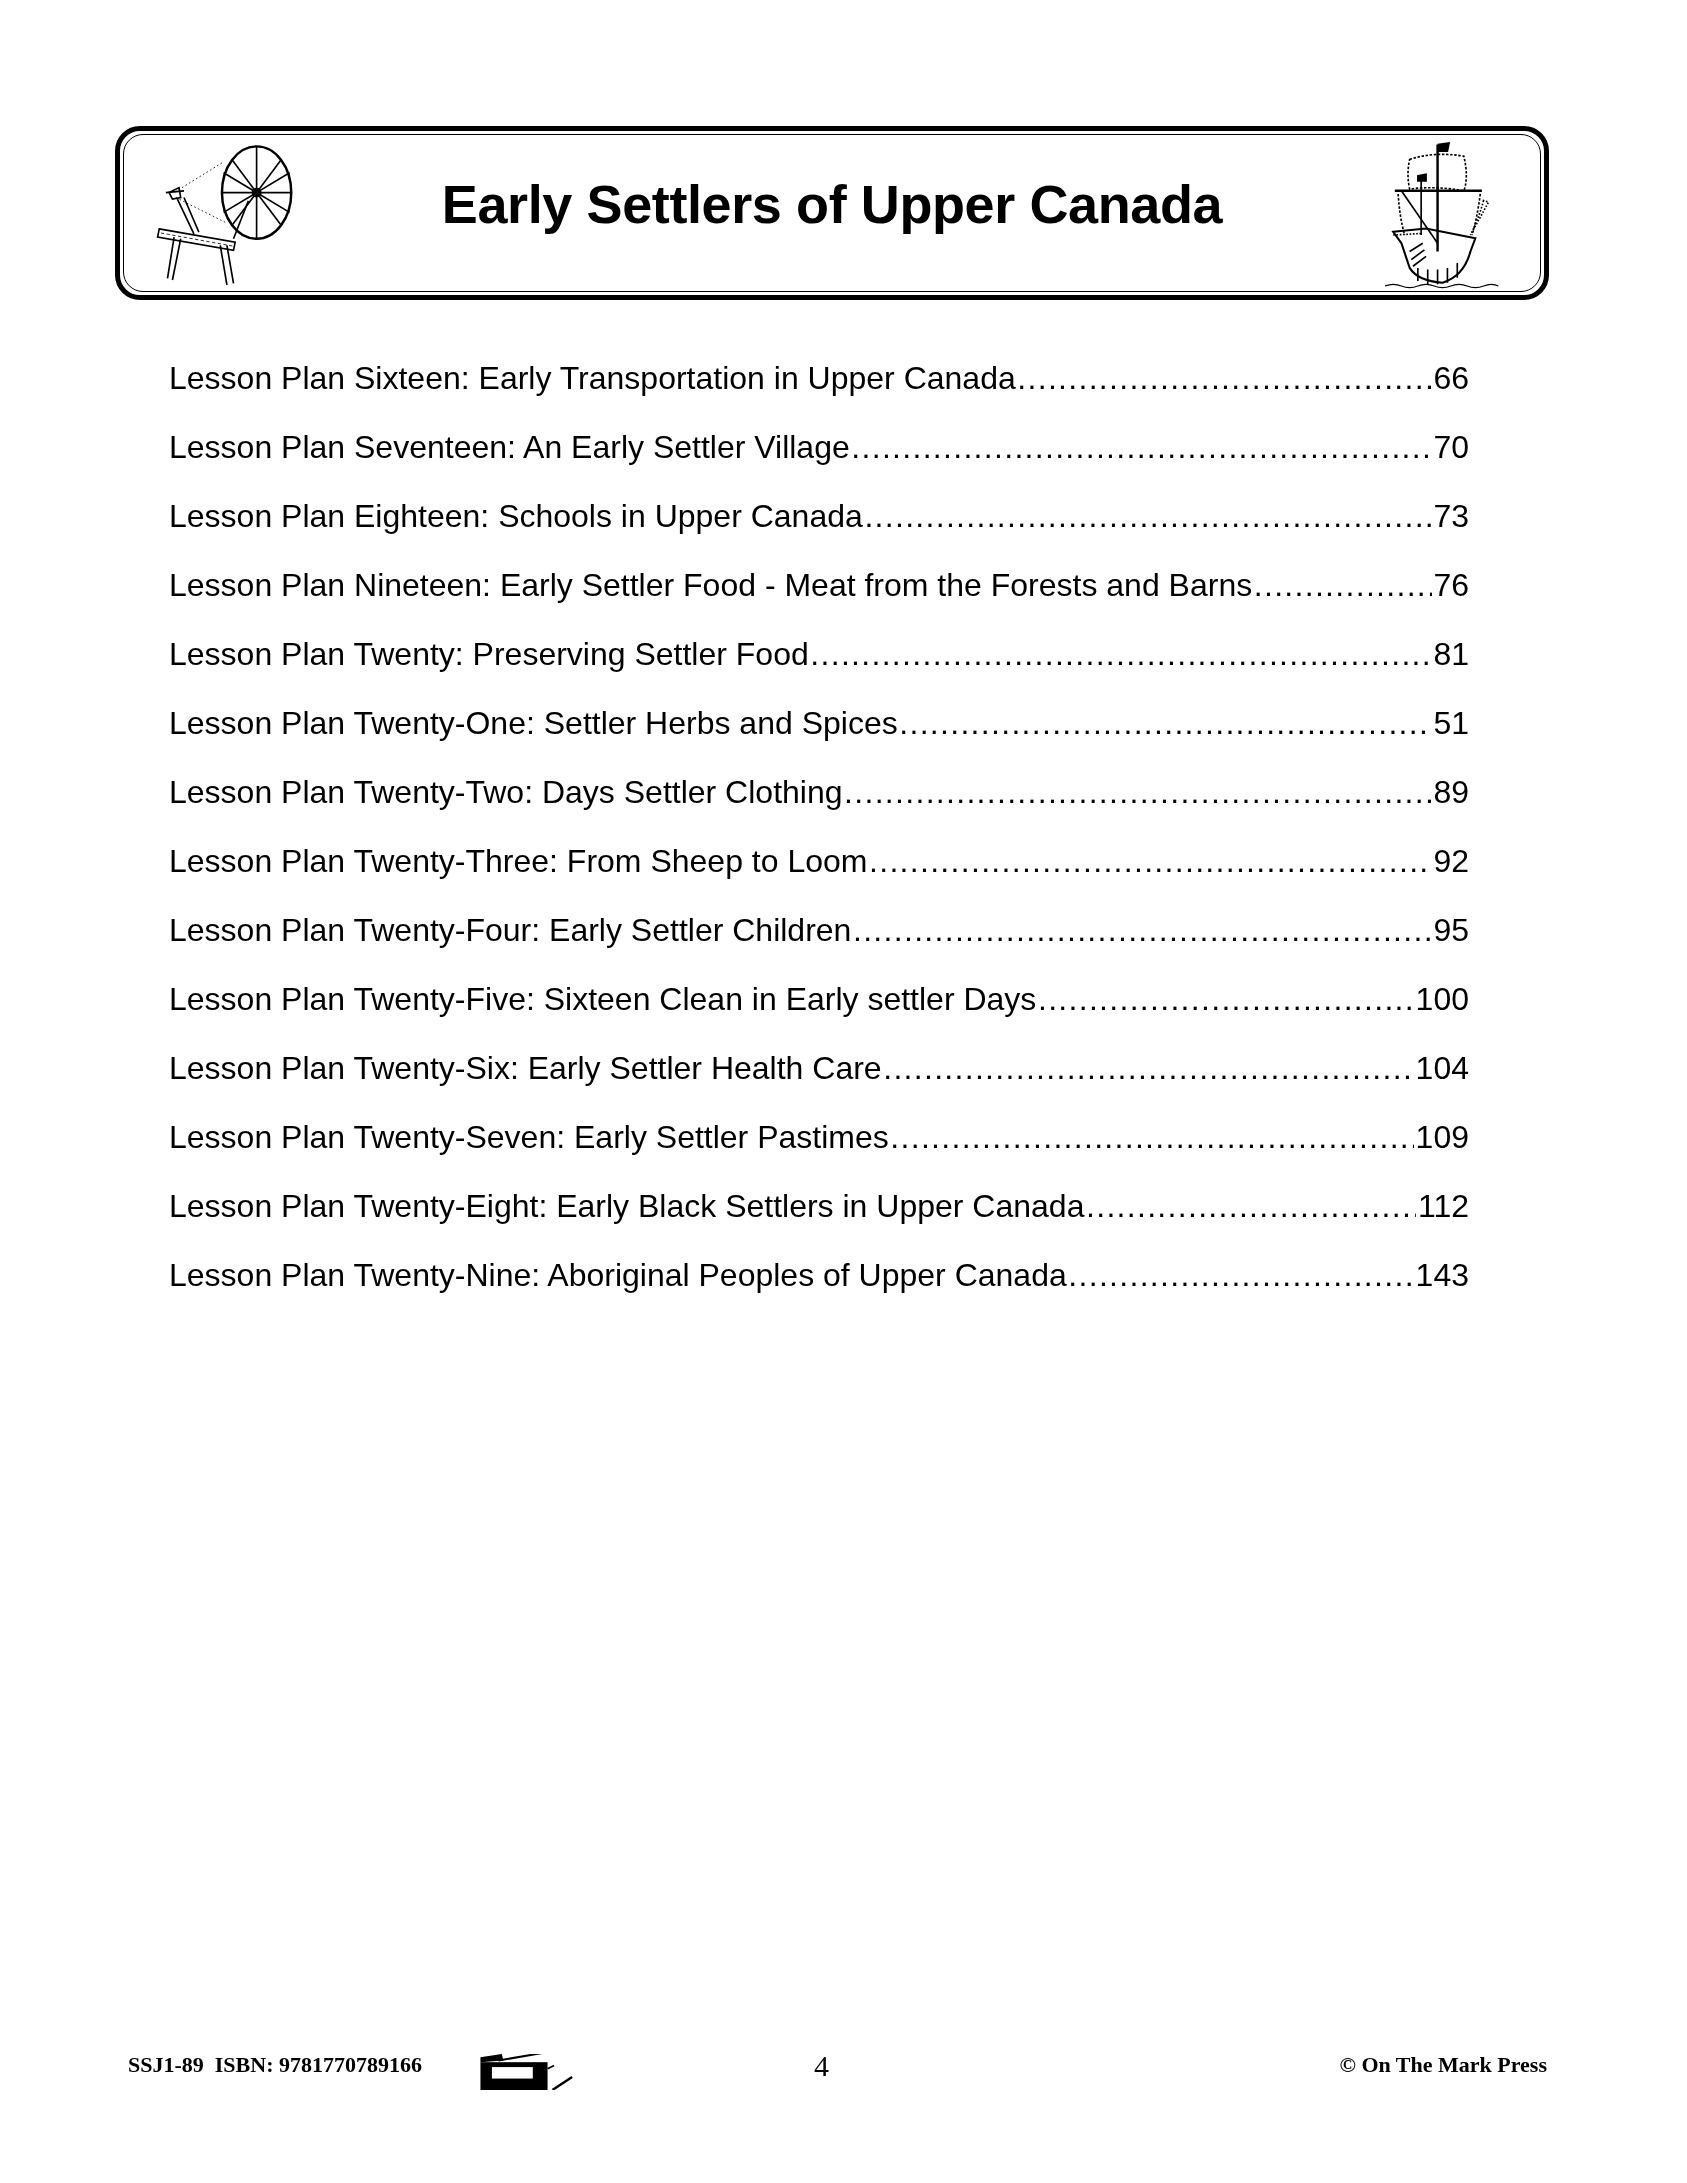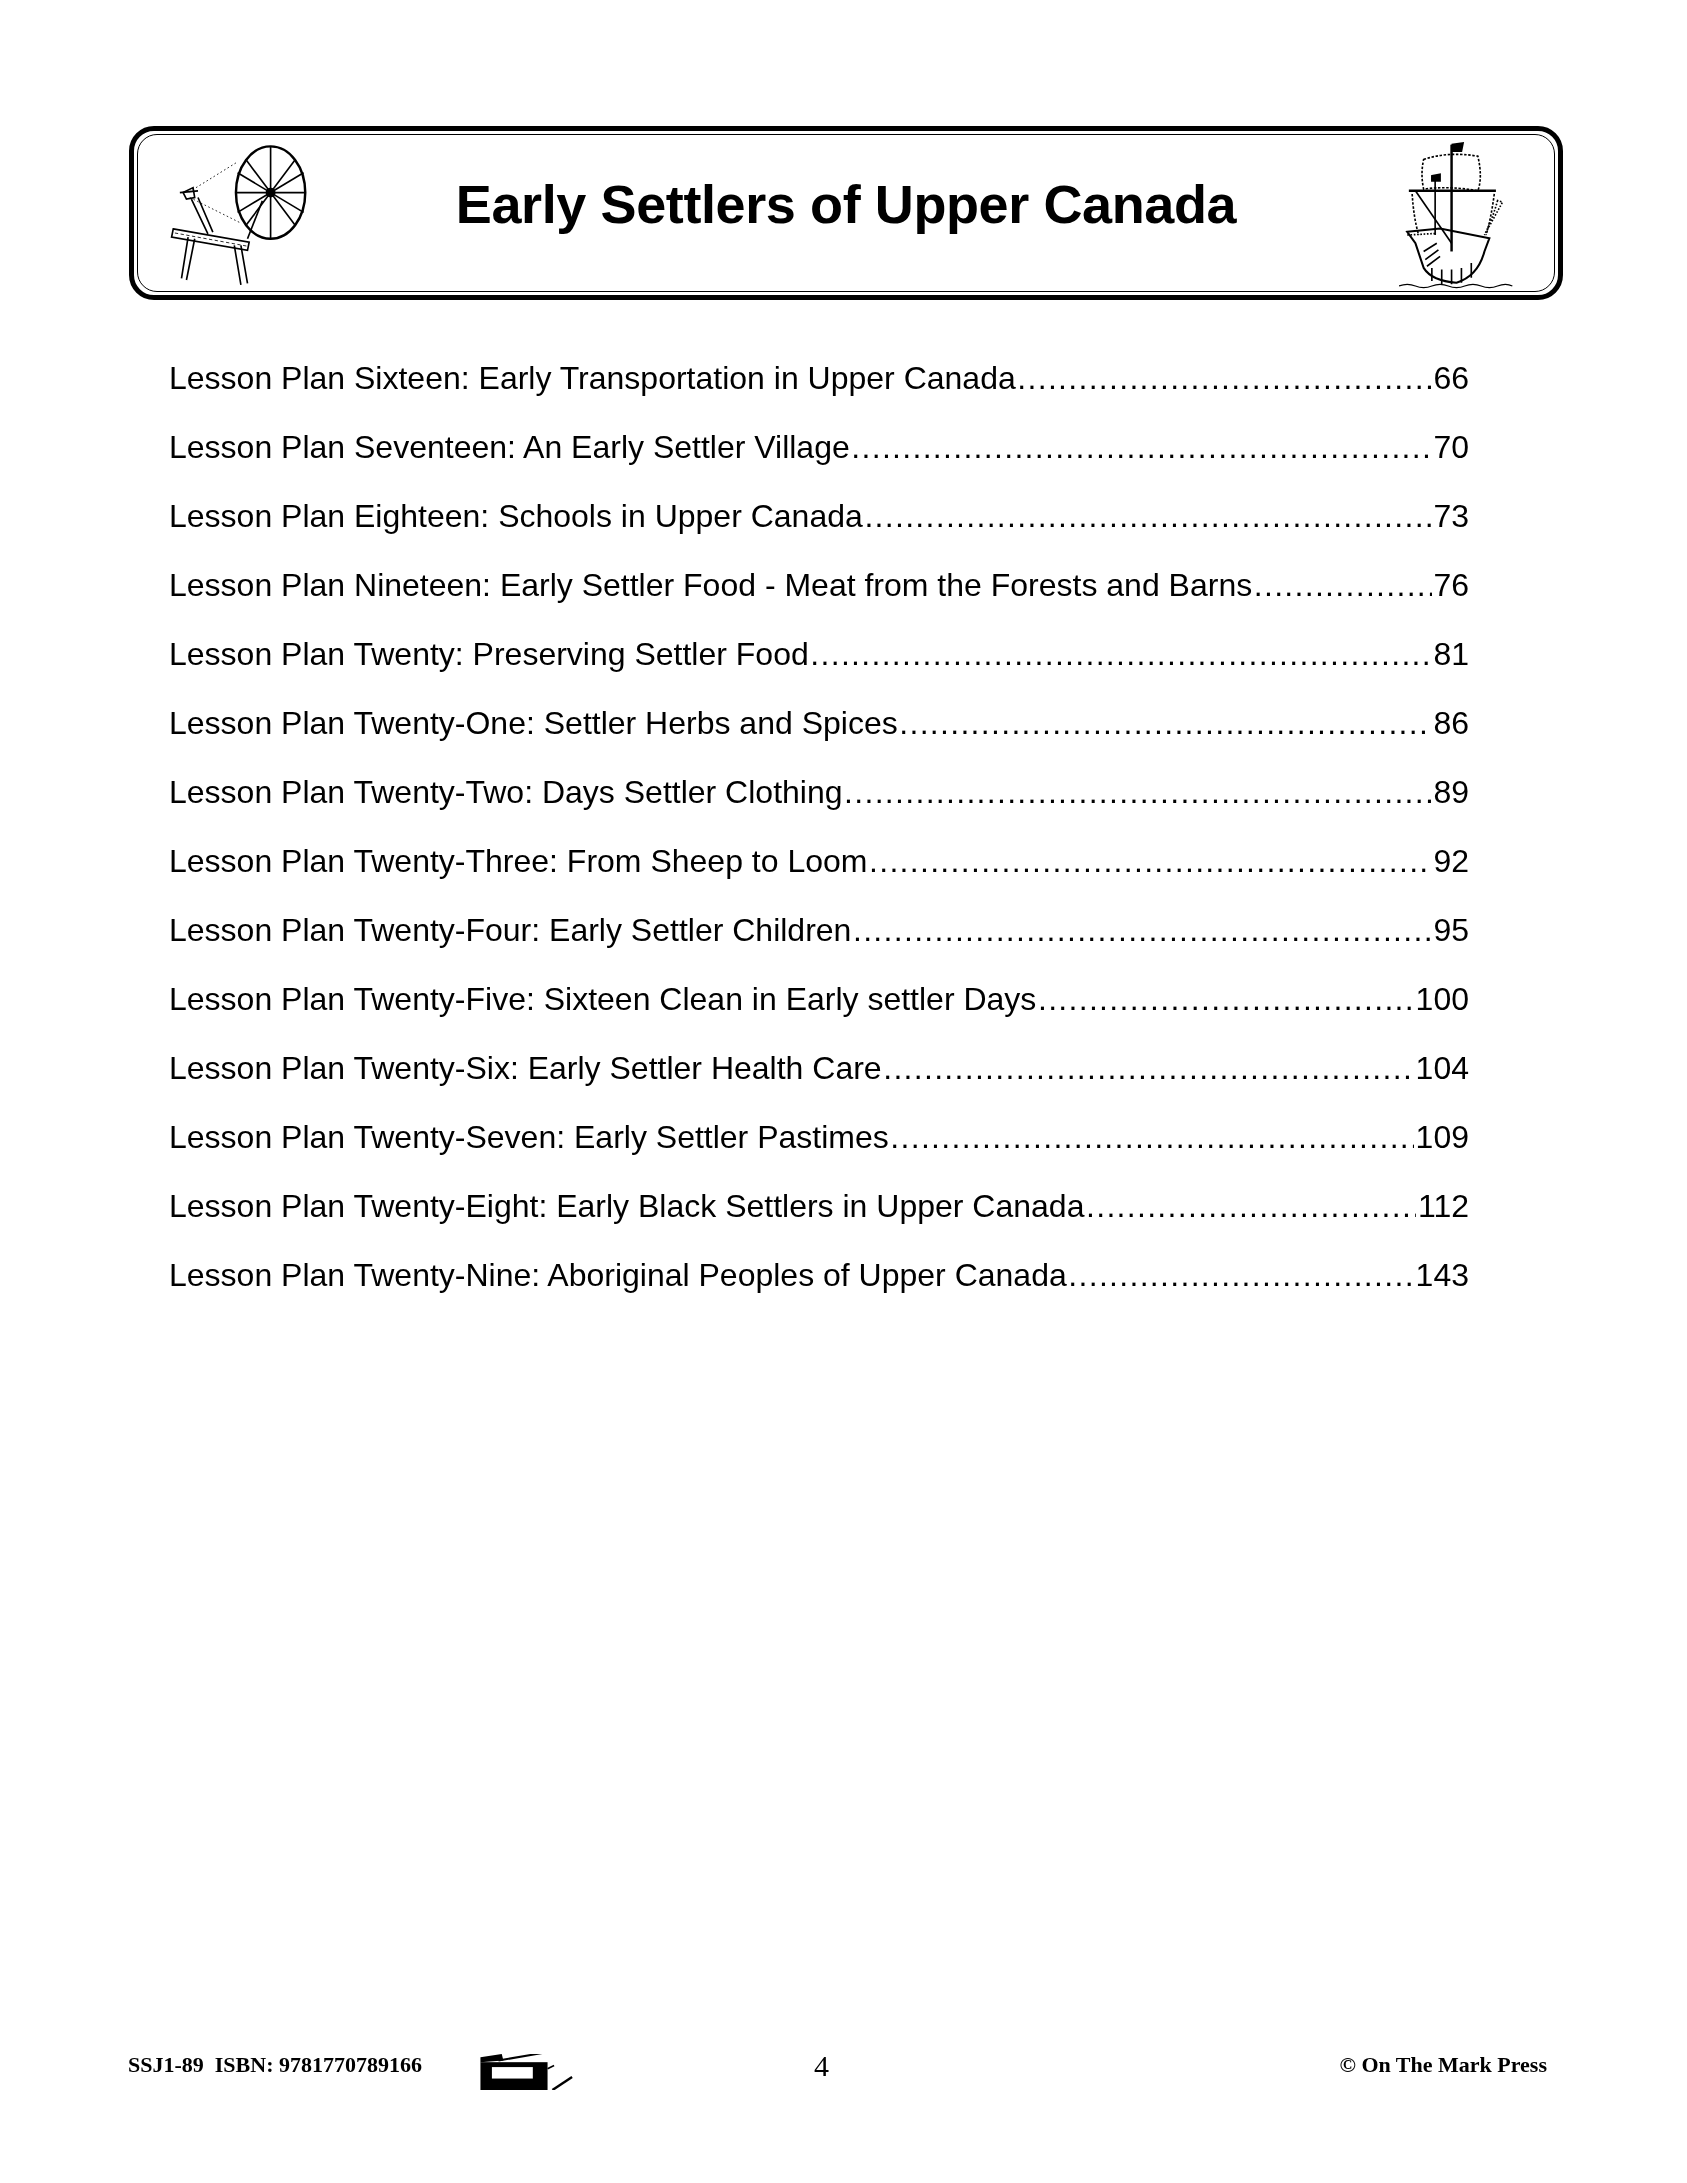--- a/index.html
+++ b/index.html
@@ -1,19 +1,19 @@
 <!DOCTYPE html>
 <html style="font-size:13px"><head>
 <meta charset="utf-8">
 <style>
   html, body { margin: 0; padding: 0; background: #ffffff; }
   body { width: 1687px; height: 2183px; position: relative; overflow: hidden; color: #000; }
 
   .header-box {
-    position: absolute; left: 129px; top: 126px; width: 1434px; height: 174px;
+    position: absolute; left: 115px; top: 126px; width: 1434px; height: 174px;
     box-sizing: border-box; border: 5px solid #000; border-radius: 25px; background: #fff;
   }
   .header-inner {
     position: absolute; left: 3.3px; top: 3.3px; right: 3.3px; bottom: 3.3px;
     border: 1.6px solid #000; border-radius: 20px;
   }
   .header-title {
     position: absolute; left: 0; right: 0; top: 46px; text-align: center;
     font-family: "Liberation Sans", sans-serif; font-weight: bold; font-size: 54px;
     letter-spacing: -0.4px; line-height: 1;
@@ -124,21 +124,21 @@
     <span class="toc-page">76</span>
   </div>
   <div class="toc-row">
     <span class="toc-title">Lesson Plan Twenty: Preserving Settler Food</span>
     <span class="toc-leader"></span>
     <span class="toc-page">81</span>
   </div>
   <div class="toc-row">
     <span class="toc-title">Lesson Plan Twenty-One: Settler Herbs and Spices</span>
     <span class="toc-leader"></span>
-    <span class="toc-page">86</span>
+    <span class="toc-page">51</span>
   </div>
   <div class="toc-row">
     <span class="toc-title">Lesson Plan Twenty-Two: Days Settler Clothing</span>
     <span class="toc-leader"></span>
     <span class="toc-page">89</span>
   </div>
   <div class="toc-row">
     <span class="toc-title">Lesson Plan Twenty-Three: From Sheep to Loom</span>
     <span class="toc-leader"></span>
     <span class="toc-page">92</span>

